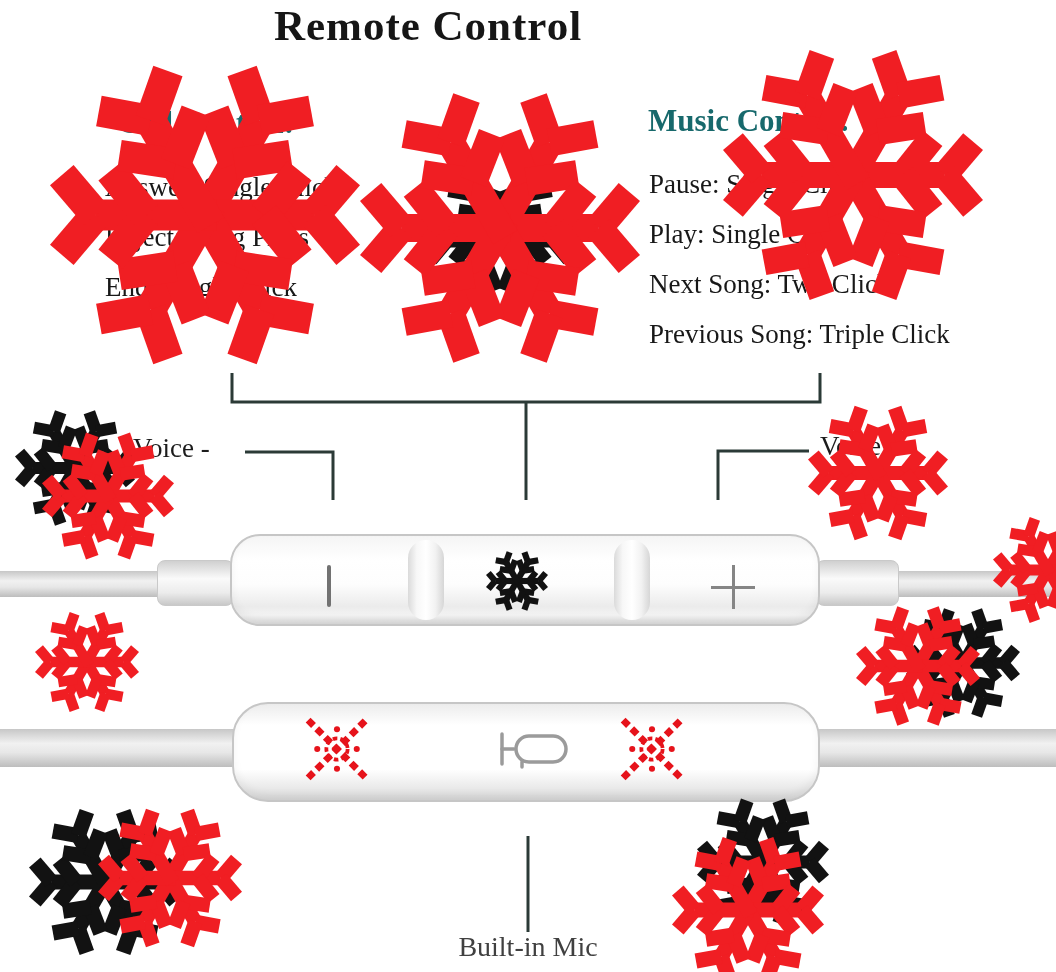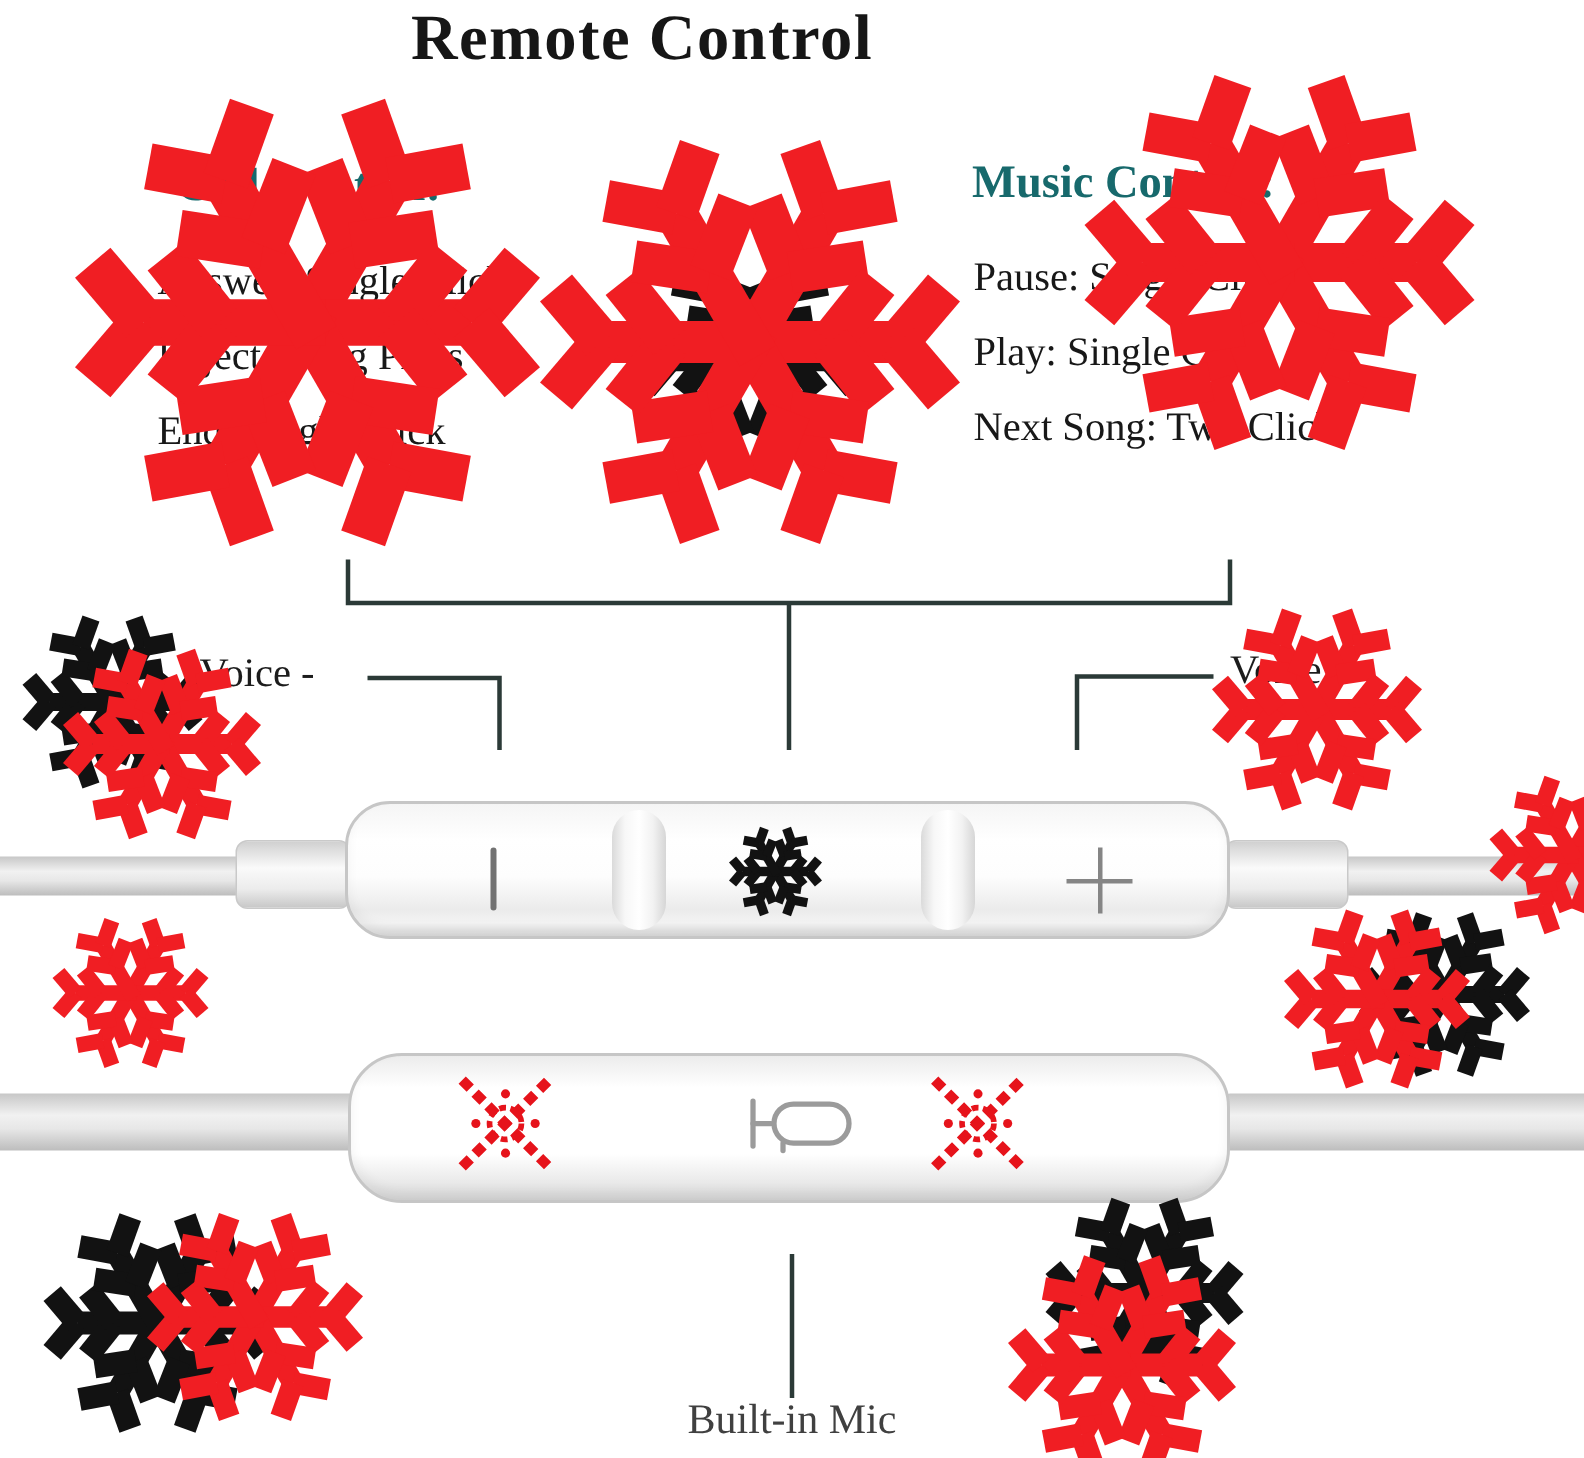--- a/index.html
+++ b/index.html
@@ -95,20 +95,21 @@
     <span>Answer: Single Click</span>
     <span>Reject: Long Press</span>
     <span>End: Single Click</span>
   </div>
 
   <div class="abs heading music-heading">Music Control:</div>
   <div class="abs items music-items">
     <span>Pause: Single Click</span>
     <span>Play: Single Click</span>
     <span>Next Song: Two Click</span>
+    <span>Previous Song: Triple Click</span>
   </div>
 
   <svg class="abs lines" width="1056" height="972" viewBox="0 0 1056 972">
     <g fill="none" stroke="#2b3a37" stroke-width="3">
       <path d="M232,373 L232,402 L820,402 L820,373"></path>
       <path d="M526,402 L526,500"></path>
       <path d="M245,452 L333,452 L333,500"></path>
       <path d="M718,500 L718,451 L809,451"></path>
       <path d="M528,836 L528,932"></path>
     </g>

